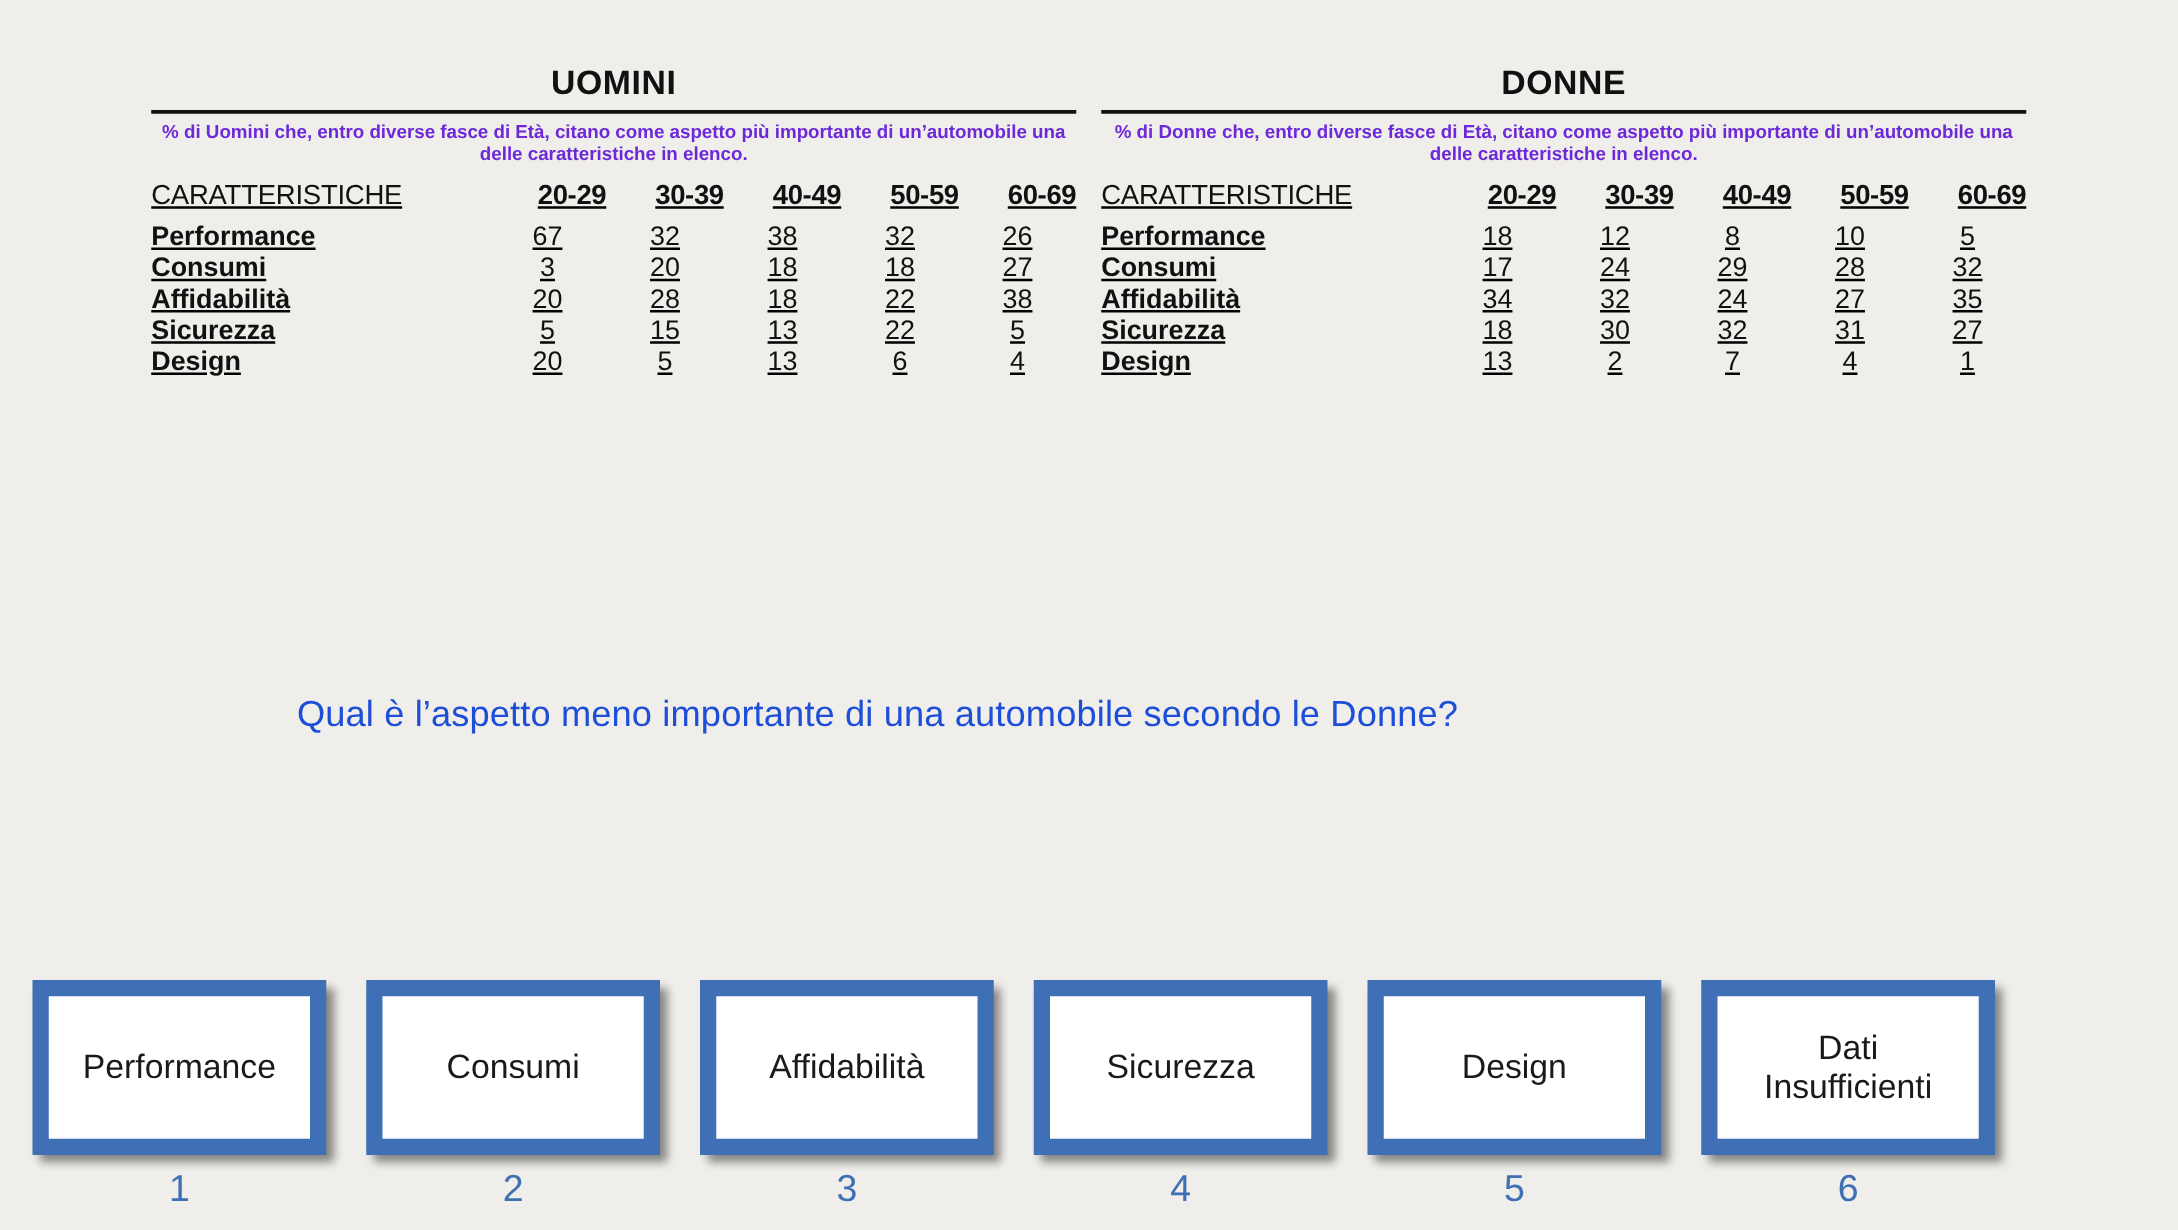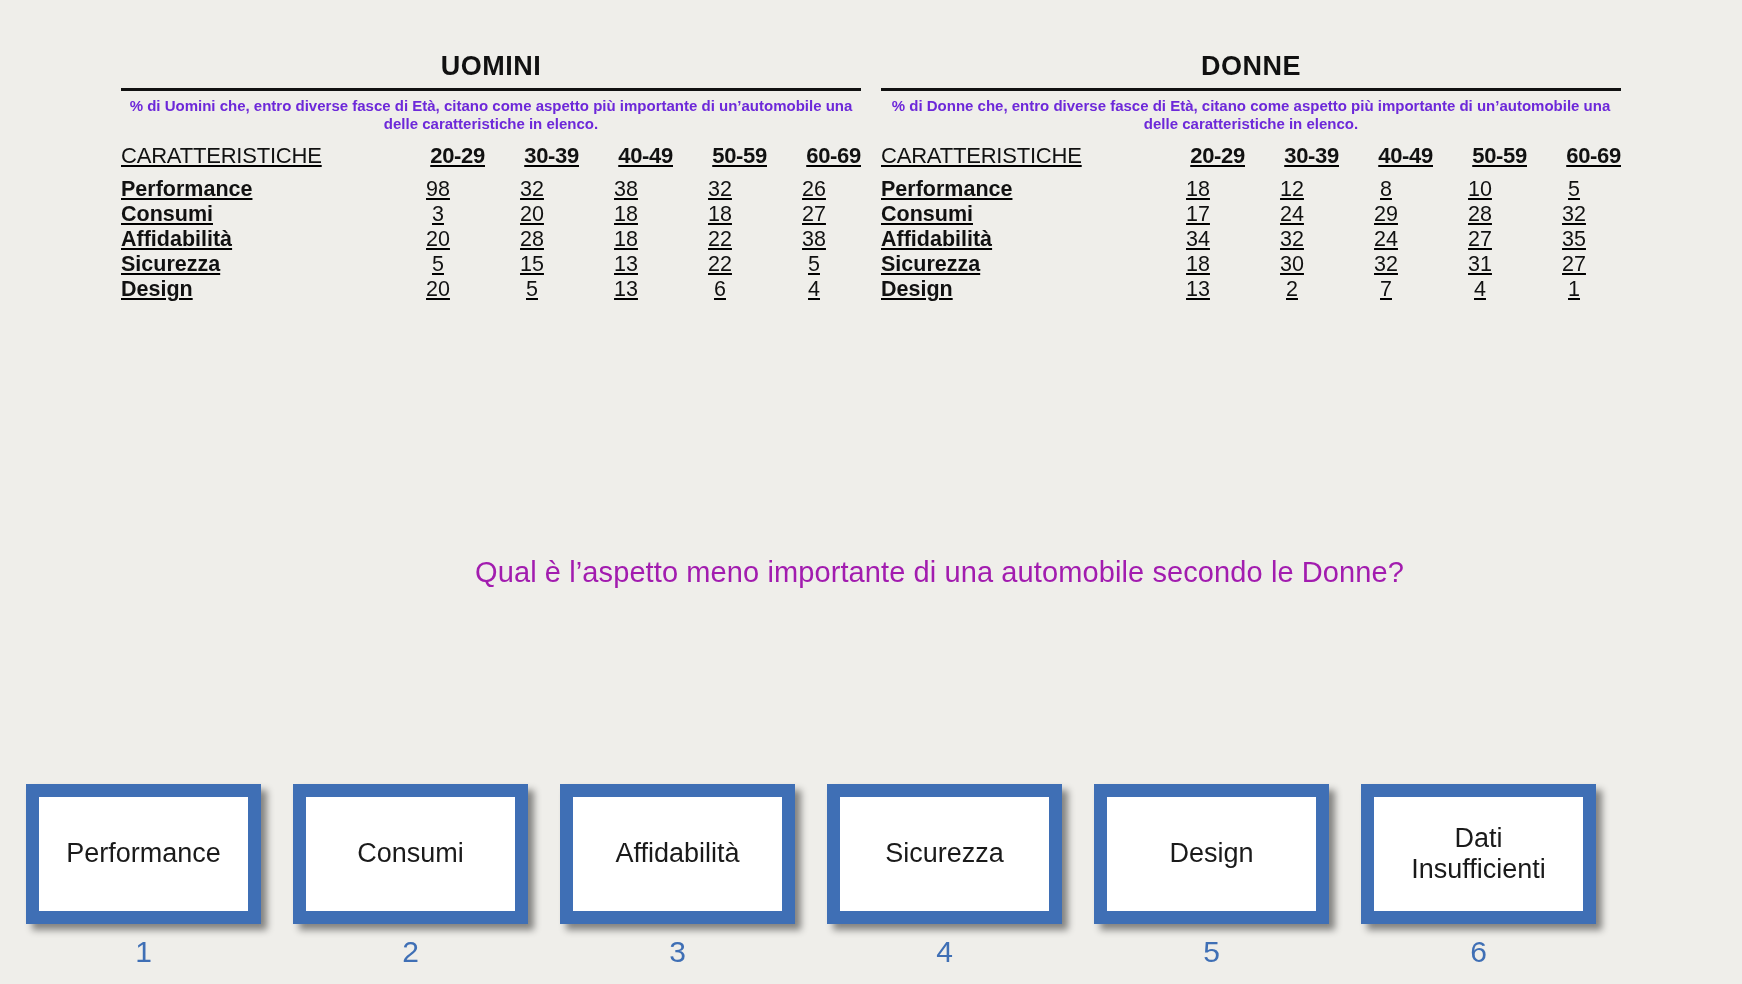--- a/index.html
+++ b/index.html
@@ -92,23 +92,23 @@
     font-weight: normal;
   }
   tbody tr:first-child { height: 29px; vertical-align: bottom; }
 
   
   .question {
     position: absolute;
     top: 556px;
     left: 0;
     width: 1404px;
-    text-align: right;
+    text-align: center;
     font-size: 29px;
-    color: #a21caf;
+    color: #1d4ed8;
     letter-spacing: 0.1px;
   }
 
   
   .answers {
     position: absolute;
     top: 784px;
     left: 22px;
     width: 1700px;
     display: flex;
@@ -165,21 +165,21 @@
           <th class="col-age">20-29</th>
           <th class="col-age">30-39</th>
           <th class="col-age">40-49</th>
           <th class="col-age">50-59</th>
           <th class="col-age">60-69</th>
         </tr>
       </thead>
       <tbody>
         <tr>
           <td class="rowlabel">Performance</td>
-          <td class="val">98</td>
+          <td class="val">67</td>
           <td class="val">32</td>
           <td class="val">38</td>
           <td class="val">32</td>
           <td class="val">26</td>
         </tr>
         <tr>
           <td class="rowlabel">Consumi</td>
           <td class="val">3</td>
           <td class="val">20</td>
           <td class="val">18</td>

